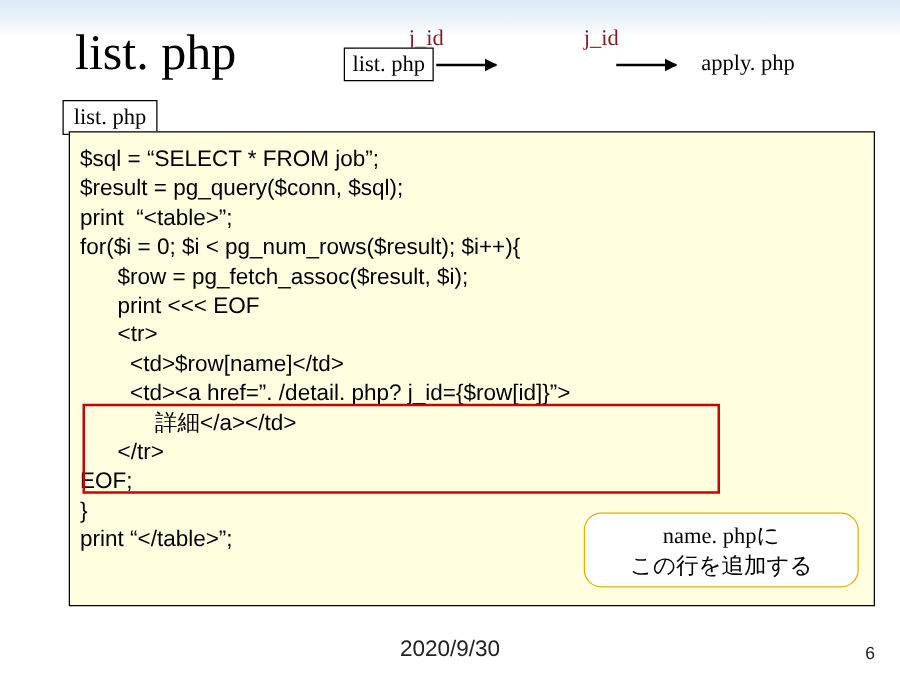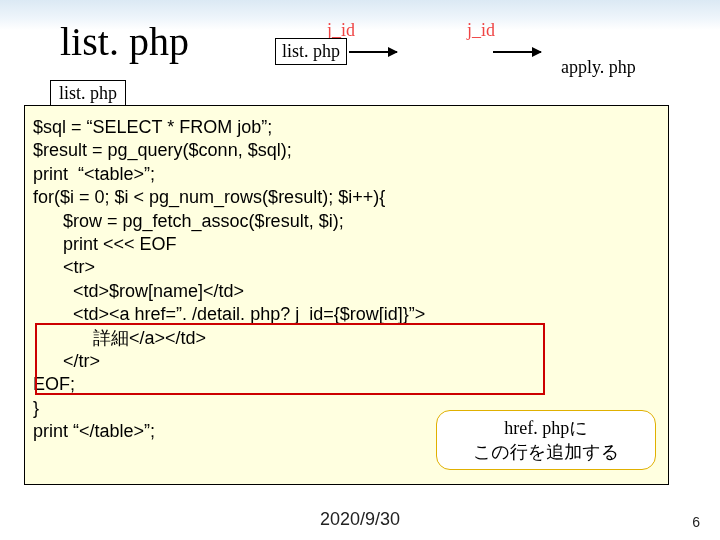--- a/index.html
+++ b/index.html
@@ -39,21 +39,21 @@
     background: #fff;
     font-size: 18px;
     padding: 3px 6px 4px 6px;
     color: #000;
     font-family: "Times New Roman", sans-serif;
     line-height: 1;
   }
   .flow-label {
     position: absolute;
     font-size: 18px;
-    color: #ef4444;
+    color: #7f1d1d;
     font-family: "Times New Roman", sans-serif;
   }
   .arrow {
     position: absolute;
     width: 38px;
     height: 2px;
     background: #000;
   }
   .arrow::after {
     content: "";
@@ -71,21 +71,21 @@
     border: 1px solid #000;
     background: #fff;
     font-size: 18px;
     padding: 3px 8px 3px 8px;
     font-family: "Times New Roman", sans-serif;
     line-height: 1.1;
   }
   .code-panel {
     position: absolute;
     top: 105px;
-    left: 24px;
+    left: 55px;
     width: 645px;
     height: 380px;
     border: 1.5px solid #000;
     background: #ffffe0;
     padding: 10px 8px 8px 8px;
   }
   .code {
     font-family: Arial, sans-serif;
     font-size: 18px;
     line-height: 1.3;
@@ -143,21 +143,21 @@
 
 <div class="title">list. php</div>
 
 <div class="flow">
   <div class="flow-label" style="left:52px; top:-18px;">j_id</div>
   <div class="flow-label" style="left:192px; top:-18px;">j_id</div>
 
   <div class="flow-box" style="left:0px; top:0px;">list. php</div>
   <div class="arrow" style="left:74px; top:13px; width:48px;"></div>
   <div class="arrow" style="left:218px; top:13px; width:48px;"></div>
-  <div class="flow-box" style="left:280px; top:0px; border:none;margin-top:17px;">apply. php</div>
+  <div class="flow-box" style="left:280px; top:0px; border:none;">apply. php</div>
 </div>
 
 <div class="tab-box">list. php</div>
 
 <div class="code-panel">
   <div class="code"><span>$sql = “SELECT * FROM job”;</span>
 <span>$result = pg_query($conn, $sql);</span>
 <span>print  “&lt;table&gt;”;</span>
 <span>for($i = 0; $i &lt; pg_num_rows($result); $i++){</span>
 <span>      $row = pg_fetch_assoc($result, $i);</span>
@@ -165,19 +165,19 @@
 <span>      &lt;tr&gt;</span>
 <span>        &lt;td&gt;$row[name]&lt;/td&gt;</span>
 <span>        &lt;td&gt;&lt;a href=”. /detail. php? j_id={$row[id]}”&gt;</span>
 <span>            詳細&lt;/a&gt;&lt;/td&gt;</span>
 <span>      &lt;/tr&gt;</span>
 <span>EOF;</span>
 <span>}</span>
 <span>print “&lt;/table&gt;”;</span></div>
   <div class="highlight-box"></div>
   <div class="callout">
-      <span style="white-space:pre-line;">href. phpに
+      <span style="white-space:pre-line;">name. phpに
 この行を追加する</span>
     </div>
 </div>
 
 <div class="footer-date">2020/9/30</div>
 <div class="footer-num">6</div>
 
 </body></html>

